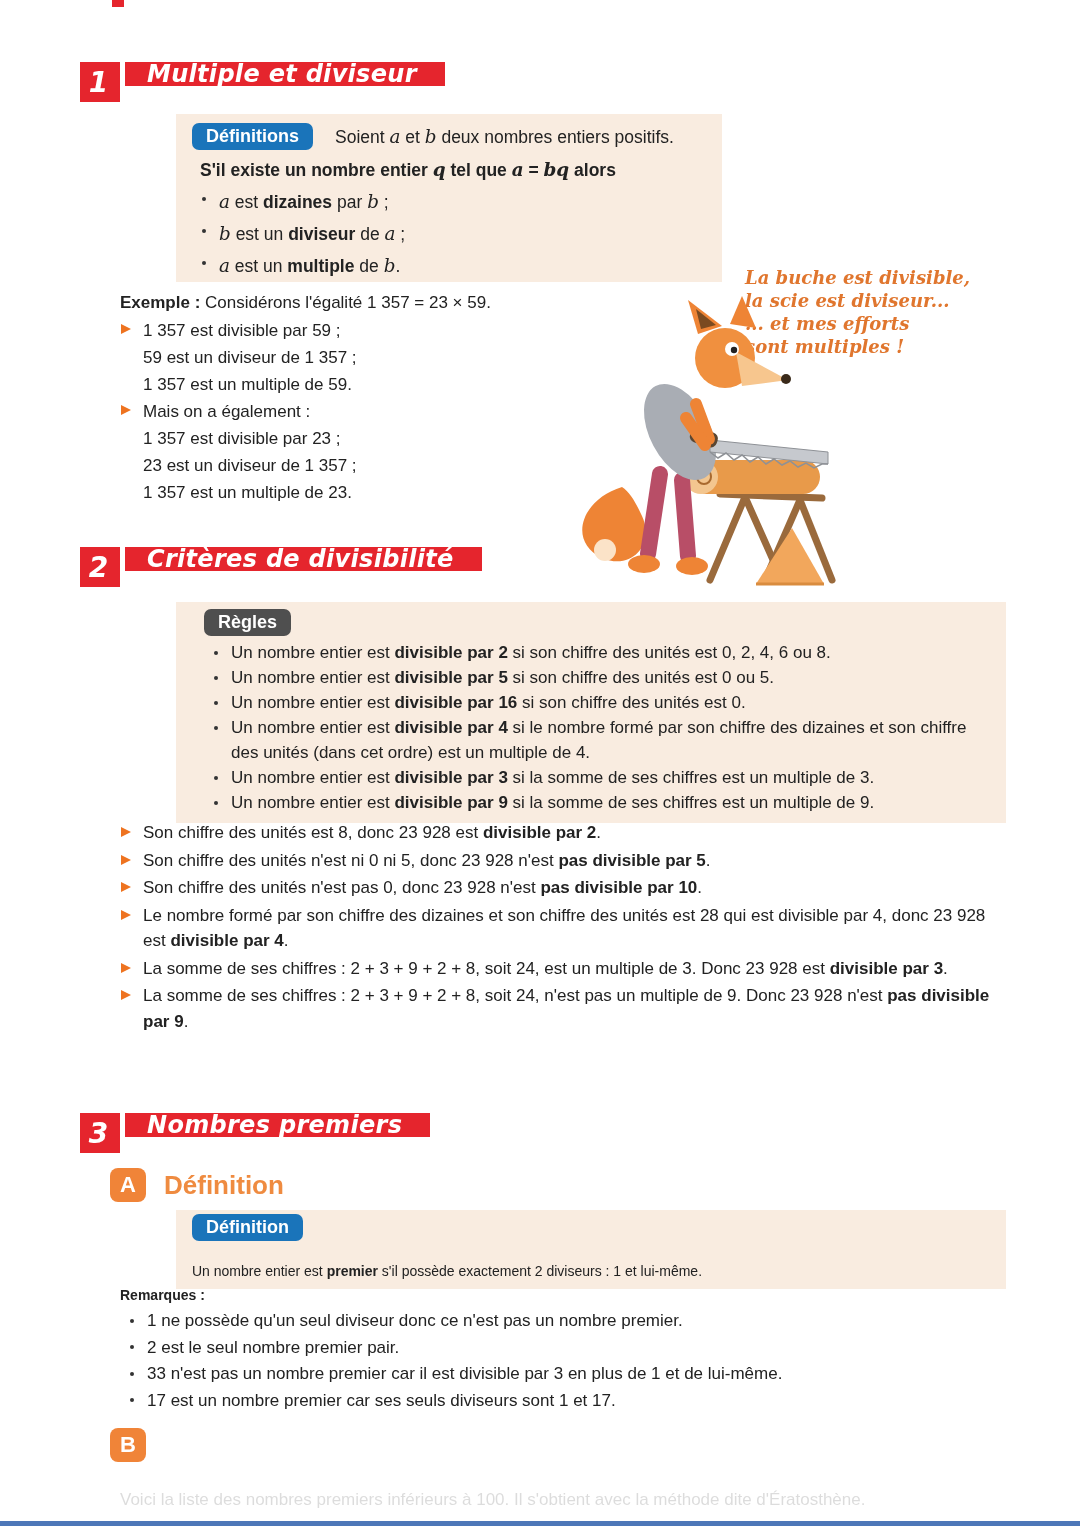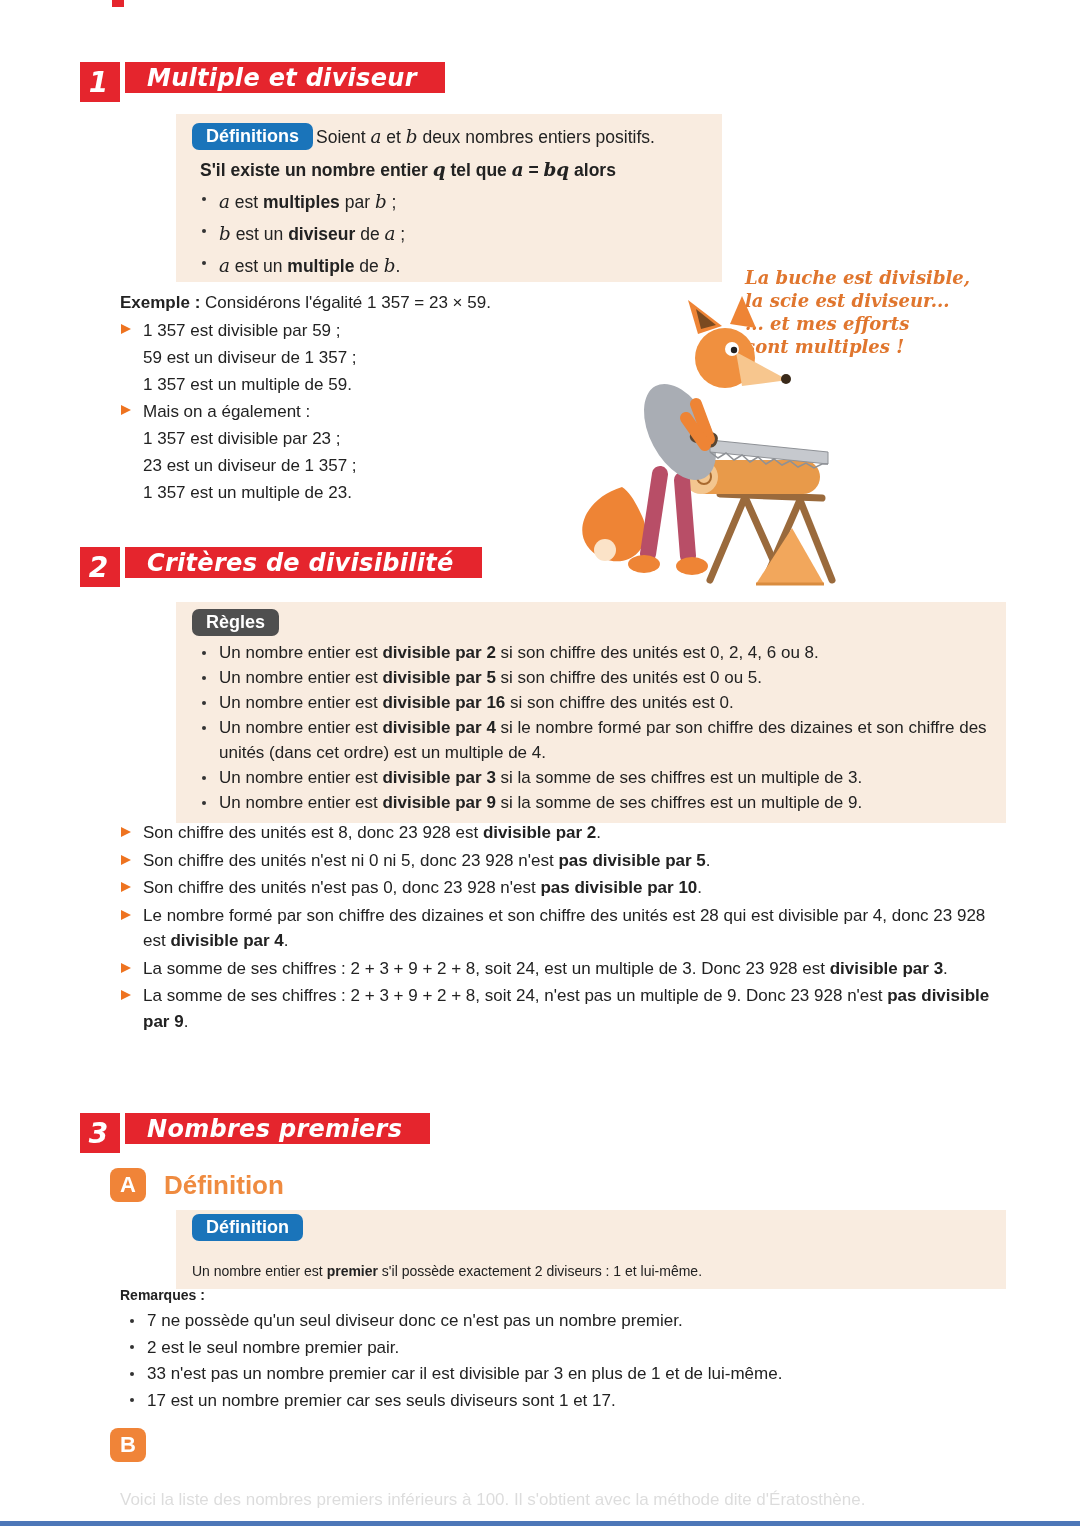--- a/index.html
+++ b/index.html
@@ -9,38 +9,38 @@
   }
   *{box-sizing:border-box;margin:0;padding:0}
   body{background:#ffffff;font-family:"Liberation Sans",sans-serif}
   .page{position:relative;width:1080px;height:1526px;margin:0 auto;background:#fff;color:var(--ink);overflow:hidden}
   .abs{position:absolute}
   .corner-mark{position:absolute;left:112px;top:0;width:12px;height:7px;background:var(--red)}
 
   .sec{position:absolute;left:80px;display:flex;gap:5px}
   .sec .num{width:40px;height:40px;background:var(--red);color:#fff;display:flex;align-items:center;justify-content:center;
     font-family:"DejaVu Sans",sans-serif;font-weight:bold;font-style:italic;font-size:28px;padding-right:3px}
-  .sec .ttl{height:31px;background:var(--red);color:#fff;display:flex;align-items:center;padding:0 28px 0 22px;
+  .sec .ttl{height:24px;background:var(--red);color:#fff;display:flex;align-items:center;padding:0 28px 0 22px;
     font-family:"DejaVu Sans",sans-serif;font-weight:bold;font-style:italic;font-size:24px;letter-spacing:.3px}
 
   .box{position:absolute;background:var(--beige)}
   .pill{display:inline-block;color:#fff;font-weight:bold;font-size:18px;line-height:25px;padding:1px 14px;border-radius:7px}
   .pill.blue{background:var(--blue)}
   .pill.dark{background:var(--pill-dark)}
 
   i{font-family:"DejaVu Serif",serif;font-size:1.05em}
 
   .defs-box{padding:9px 16px 6px;width:546px;height:168px}
-  .defrow{display:flex;align-items:center;gap:3px;font-size:17.5px}
+  .defrow{display:flex;align-items:center;gap:22px;font-size:17.5px}
   .defcond{margin:9px 8px 5px;font-size:17.5px}
   .bul{position:relative;padding-left:27px;font-size:17px}
   .bul::before{content:"";position:absolute;left:10px;top:.62em;width:4px;height:4px;border-radius:50%;background:#333}
   .defs-box .bul{line-height:31px;font-size:17.5px}
 
-  .rules-box{padding:7px 16px 8px;width:830px}
+  .rules-box{padding:7px 28px 8px;width:830px}
   .rules-box .bul{line-height:25px}
   .rules-box .bul.first{margin-top:4px}
 
   .exintro{font-size:17px;line-height:27px;margin-bottom:1px}
   .exline{position:relative;padding-left:23px;font-size:17px;line-height:25.5px;margin-bottom:2px}
   .ex1 .exline{line-height:27px;margin-bottom:0}
   .arr-icon{position:absolute;left:1px;top:.42em;width:0;height:0;
     border-left:10px solid var(--arrow);border-top:5.5px solid transparent;border-bottom:5.5px solid transparent}
 
   .speech{position:absolute;text-align:left;color:var(--speech);
@@ -71,21 +71,21 @@
     <div class="num">1</div>
     <div class="ttl">Multiple et diviseur</div>
   </div>
 
   <div class="box defs-box" style="left:176px;top:114px">
     <div class="defrow">
       <span class="pill blue">Définitions</span>
       <span>Soient <i>a</i> et <i>b</i> deux nombres entiers positifs.</span>
     </div>
     <div class="defcond"><b>S'il existe un nombre entier <i>q</i> tel que <i>a</i> = <i>bq</i> alors</b></div>
-    <div class="bul"><i>a</i> est <b>multiples</b> par <i>b</i> ;</div>
+    <div class="bul"><i>a</i> est <b>dizaines</b> par <i>b</i> ;</div>
     <div class="bul"><i>b</i> est un <b>diviseur</b> de <i>a</i> ;</div>
     <div class="bul"><i>a</i> est un <b>multiple</b> de <i>b</i>.</div>
   </div>
 
   <div class="abs ex1" style="left:120px;top:289px;width:620px">
     <div class="exintro"><b>Exemple :</b> Considérons l'égalité 1&nbsp;357 = 23 × 59.</div>
     <div class="exline">
       <span class="arr-icon"></span>
       <span>1&nbsp;357 est divisible par 59 ;</span>
     </div>
@@ -231,21 +231,21 @@
 
   <div class="box def3-box" style="left:176px;top:1210px">
     <div>
       <span class="pill blue">Définition</span>
     </div>
     <div class="def3-text">Un nombre entier est <b>premier</b> s'il possède exactement 2 diviseurs : 1 et lui-même.</div>
   </div>
 
   <div class="abs rem" style="left:120px;top:1282px;width:900px">
     <div class="rem-title"><b>Remarques :</b></div>
-    <div class="bul">7 ne possède qu'un seul diviseur donc ce n'est pas un nombre premier.</div>
+    <div class="bul">1 ne possède qu'un seul diviseur donc ce n'est pas un nombre premier.</div>
     <div class="bul">2 est le seul nombre premier pair.</div>
     <div class="bul">33 n'est pas un nombre premier car il est divisible par 3 en plus de 1 et de lui-même.</div>
     <div class="bul">17 est un nombre premier car ses seuls diviseurs sont 1 et 17.</div>
   </div>
 
   <div class="subhead" style="left:110px;top:1428px">
     <div class="badge">B</div>
   </div>
 
   <div class="faded" style="left:120px;top:1490px;width:880px">Voici la liste des nombres premiers inférieurs à 100. Il s'obtient avec la méthode dite d'Ératosthène.</div>

